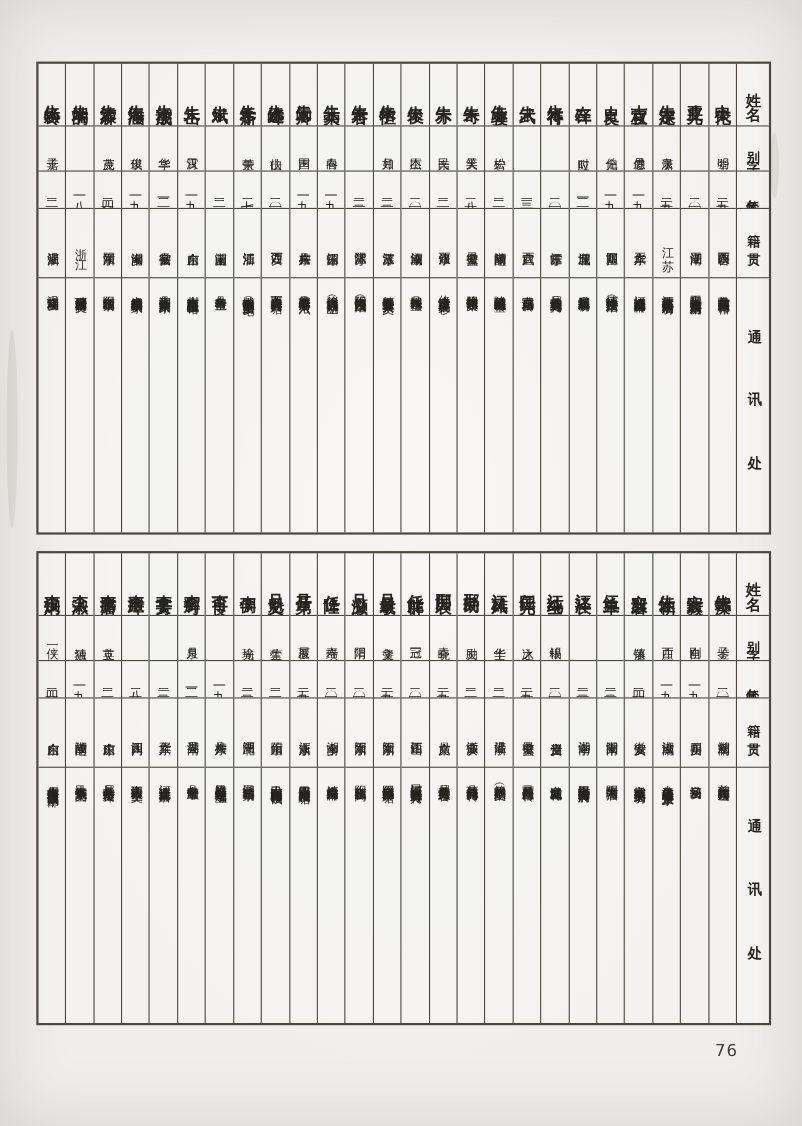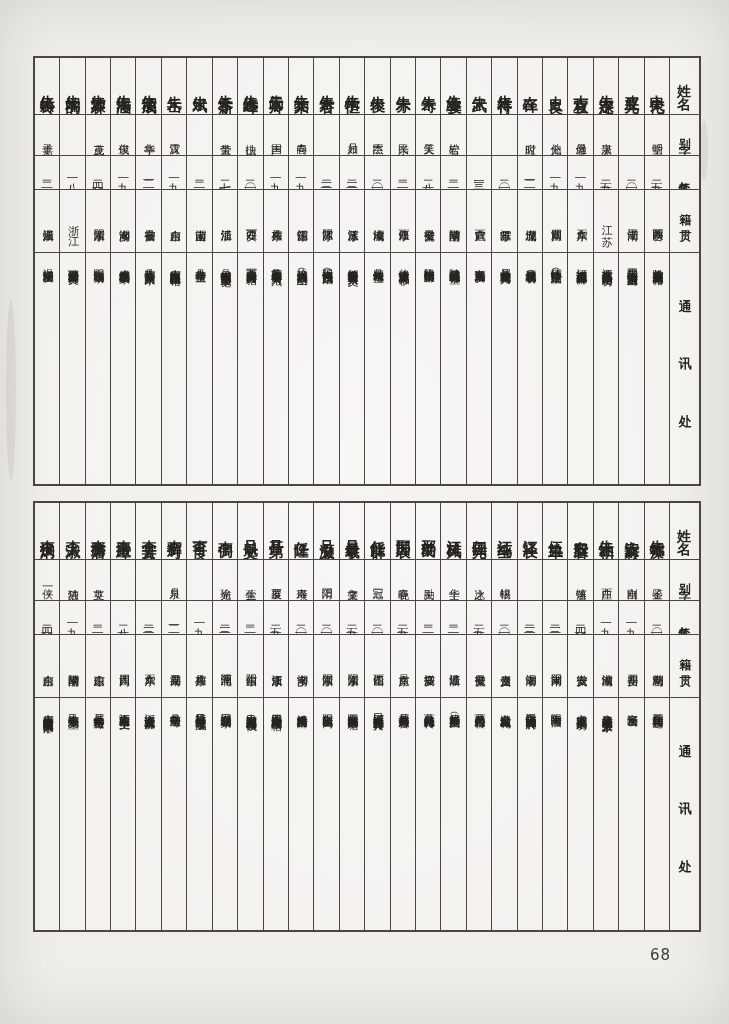--- a/index.html
+++ b/index.html
@@ -983,14 +983,14 @@
         </div>
         <div class="cell r-native">
           <span class="vtext">广东台山</span>
         </div>
         <div class="cell r-contact">
           <span class="vtext">广州市水母湾十六号美洲同盟会俱乐部</span>
         </div>
       </div>
     </div>
 
-  <div class="page-number">68</div>
+  <div class="page-number">76</div>
 </div>
 
 </body></html>

